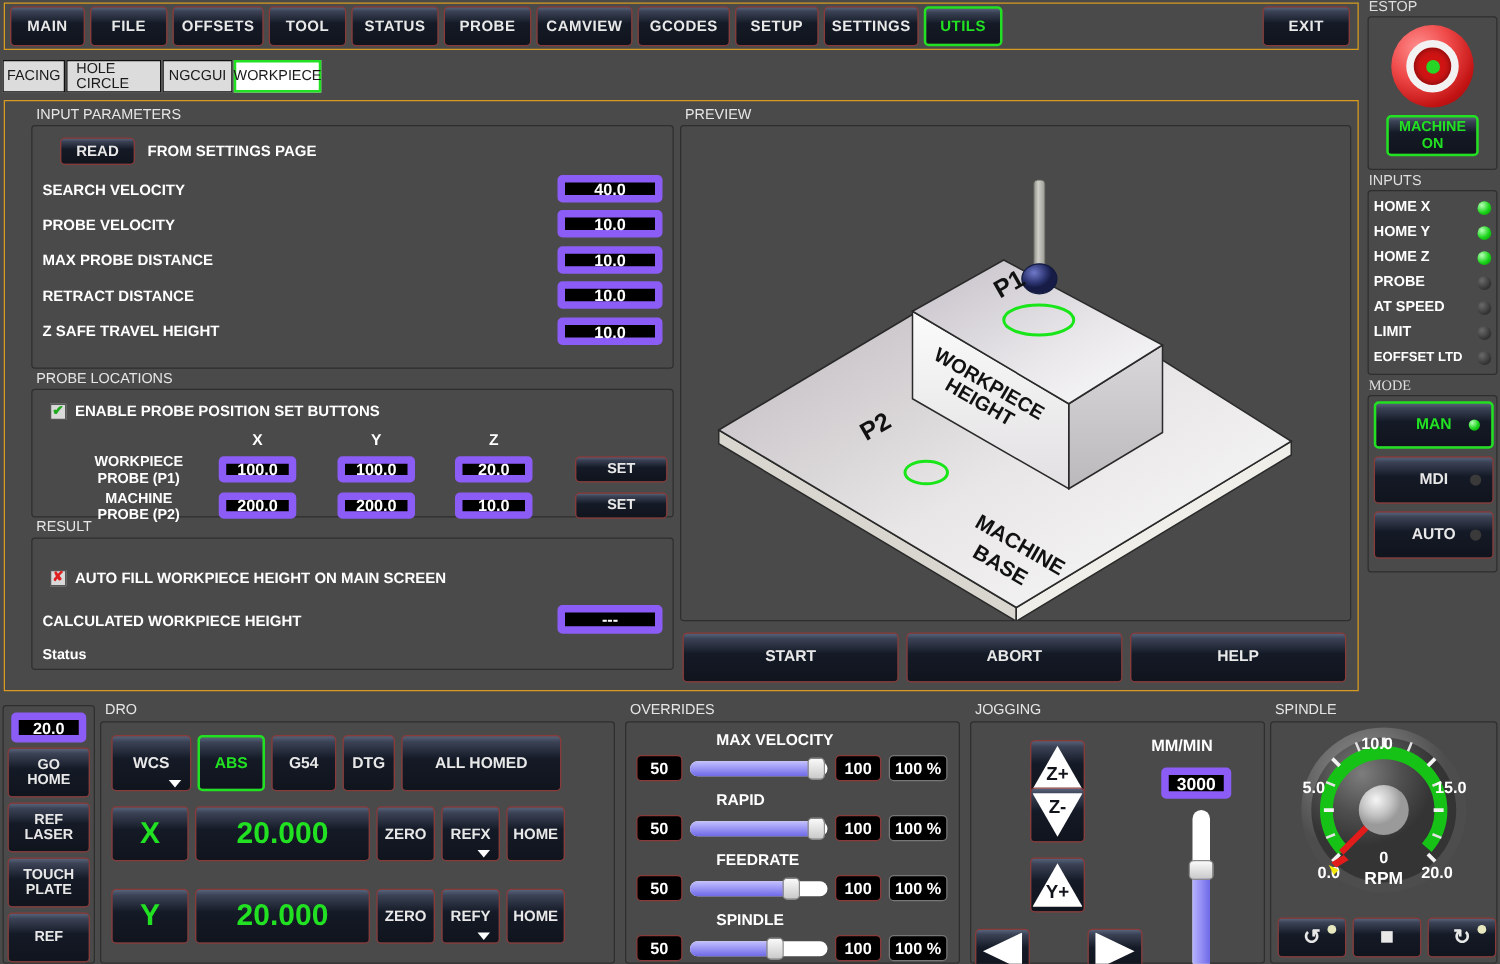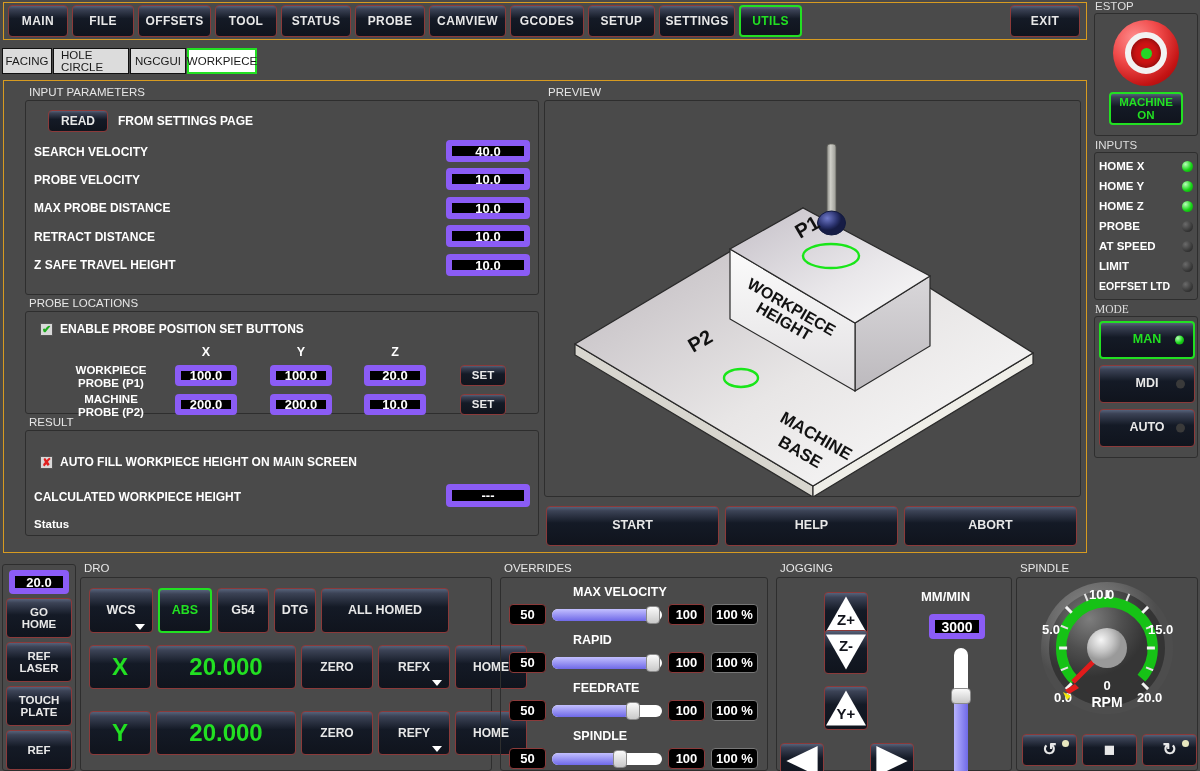--- a/index.html
+++ b/index.html
@@ -68,21 +68,21 @@
 
   .chk { width: 13px; height: 13px; background: #d9d9d9; border: 1px solid #555;
          display:inline-flex; align-items:center; justify-content:center;
          font-size: 11px; line-height: 1; font-weight: bold; vertical-align: middle;}
   .chk.on { color: #1faa1f; }
   .chk.off { color: #e02020; }
 
   .colhead { position: absolute; color: #fff; font-size: 12.5px; font-weight: bold; text-align: center; }
   .prow-lbl { position: absolute; color: #fff; font-size: 11.5px; font-weight: bold; line-height: 13px; text-align: center; }
   .pfield { position: absolute; width: 62px; height: 21px; }
-  .setbtn { position: absolute; width: 46px; height: 21px; font-size: 11.5px; }
+  .setbtn { position: absolute; width: 74px; height: 21px; font-size: 11.5px; }
 
   
   .rpane { position: absolute; left: 540px; top: 5px; width: 537px; }
   .pv-body { position: relative; height: 397px; margin-top: 2px; background: #4a4a4a; }
   .pv-actions { position: absolute; left: 2px; top: 420px; width: 531px; height: 40px; display: flex; gap: 6px; }
   .pv-actions .btn { flex: 1; font-size: 12.5px; }
 
   
   .side { position: absolute; left: 1092px; top: 0px; width: 108px; height: 556px; }
   .sidelabel { color: #dedede; font-size: 11.5px; padding-left: 3px; }
@@ -136,21 +136,21 @@
          border: 1px solid #2e2e2e; border-radius: 3px; }
   .dro-row1 { position: absolute; left: 8px; top: 10px; display: flex; gap: 5px; }
   .dro-row1 .btn { height: 45px; font-size: 12.5px; position: relative; }
   .caret { position: absolute; right: 7px; bottom: 2px; width: 0; height: 0;
            border-left: 5px solid transparent; border-right: 5px solid transparent;
            border-top: 6px solid #fff; }
   .axisrow { position: absolute; left: 8px; display: flex; gap: 5px; }
   .axisrow .btn { height: 44px; }
   .axis-letter { width: 62px; color: #22e022; font-size: 24px; }
   .axis-val { width: 140px; color: #22e022; font-size: 24px; }
-  .axis-sm { width: 72px; font-size: 12px; position: relative; text-align: center; }
+  .axis-sm { width: 47px; font-size: 12px; position: relative; text-align: center; }
 
   
   .ovr { position: absolute; left: 500px; top: 21px; width: 268px; height: 194px;
          border: 1px solid #2e2e2e; border-radius: 3px; }
   .ovr-title { position: absolute; color: #fff; font-size: 12.5px; font-weight: bold; left: 40px; padding-left: 32px; }
   .ovr-line { position: absolute; left: 8px; display: flex; align-items: center; gap: 6px; }
   .ovr-line .field { width: 37px; height: 21px; border: 1px solid #8b3a3a; }
   .ovr-line .field.plain { border: 1px solid #777; width: 47px; }
   .slider { position: relative; width: 110px; height: 12px; border-radius: 6px;
             background: #fff; overflow: visible; }
@@ -398,24 +398,24 @@
 
           <text x="234" y="320" fill="#111" font-family="Liberation Sans, sans-serif" font-size="17" font-weight="bold" transform="rotate(30 234 320)">MACHINE</text>
           <text x="232" y="344" fill="#111" font-family="Liberation Sans, sans-serif" font-size="17" font-weight="bold" transform="rotate(30 232 344)">BASE</text>
         </svg>
       </div>
       <div class="pv-actions">
         <div class="btn">
             <span>START</span>
           </div>
         <div class="btn">
+            <span>ABORT</span>
+          </div>
+        <div class="btn">
             <span>HELP</span>
-          </div>
-        <div class="btn">
-            <span>ABORT</span>
           </div>
       </div>
     </div>
   </div>
 
   <div class="side">
     <div class="sidelabel">ESTOP</div>
     <div class="sidebox estop-wrap">
       <div class="estop">
         <div class="ring">

